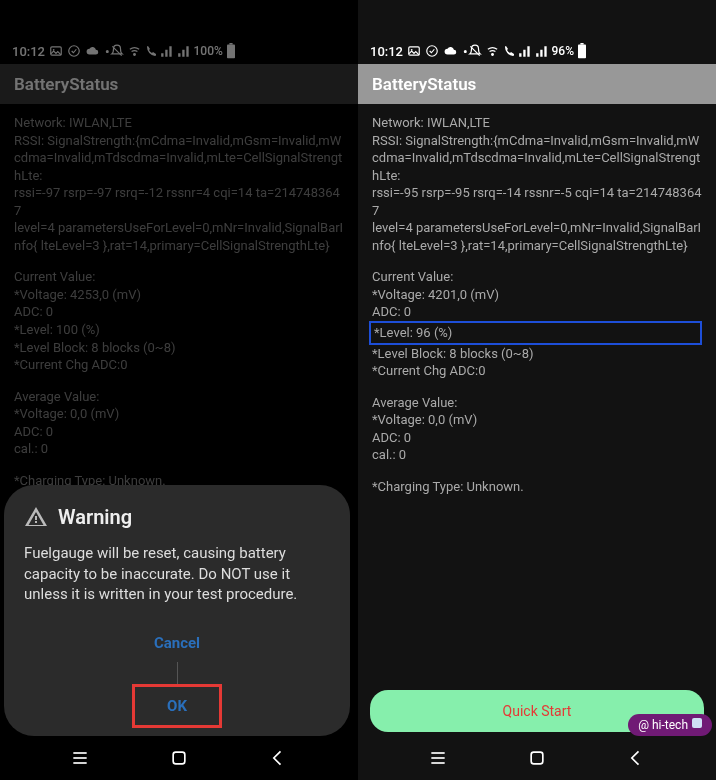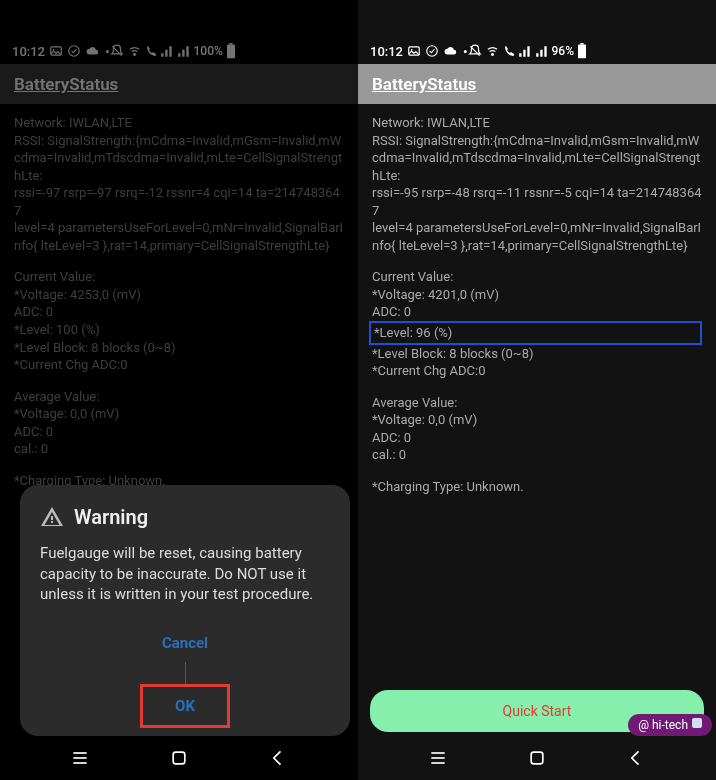--- a/index.html
+++ b/index.html
@@ -35,21 +35,20 @@
   .sb-icon { display:inline-flex; }
   .header {
     height: 40px;
     background: #3a3a3a;
     display: flex;
     align-items: center;
     padding: 4px 14px;
     font-size: 17px;
     font-weight: 600;
     color: #fff;
-    text-decoration: underline;
   }
   .phone.right .header { background: #989898; }
   .content {
     padding: 10px 14px 0 14px;
     font-size: 13px;
     line-height: 1.35;
     color: #aaa;
     word-break: break-all;
   }
   .phone.left .content { color:#888; }
@@ -90,25 +89,25 @@
   
   .dim-overlay {
     position: absolute;
     inset: 0;
     background: rgba(0,0,0,0.55);
     pointer-events:none;
   }
   
   .dialog {
     position: absolute;
-    left: 20px;
+    left: 4px;
     right: 8px;
     bottom: 44px;
     background: #2b2b2b;
-    border-radius: 18px;
+    border-radius: 30px;
     padding: 20px 20px 8px 20px;
     color: #efefef;
   }
   .dialog-title-row { display:flex; align-items:center; gap:10px; margin-bottom:14px;}
   .dialog-title { font-size:20px; font-weight:600; }
   .dialog-body { font-size:15px; line-height:1.35; color:#ddd; margin-bottom:14px;}
   .dialog-actions {
     display:flex;
     align-items:center;
     justify-content: space-between;
@@ -343,21 +342,21 @@
     </div>
   </div>
 
   <div class="header">
     <span>BatteryStatus</span>
   </div>
 
   <div class="content">
     <span class="line">Network: IWLAN,LTE</span>
     <span class="line">RSSI: SignalStrength:{mCdma=Invalid,mGsm=Invalid,mWcdma=Invalid,mTdscdma=Invalid,mLte=CellSignalStrengthLte:</span>
-    <span class="line">rssi=-95 rsrp=-48 rsrq=-11 rssnr=-5 cqi=14 ta=2147483647</span>
+    <span class="line">rssi=-95 rsrp=-95 rsrq=-14 rssnr=-5 cqi=14 ta=2147483647</span>
     <span class="line">level=4 parametersUseForLevel=0,mNr=Invalid,SignalBarInfo{ lteLevel=3 },rat=14,primary=CellSignalStrengthLte}</span>
     <div class="section-gap"></div>
     <span class="line">Current Value:</span>
     <span class="line">*Voltage:  4201,0 (mV)</span>
     <span class="line">   ADC:  0</span>
     <span><span class="red-box line">*Level: 96 (%)</span></span>
     <span class="line">*Level Block: 8 blocks (0~8)</span>
     <span class="line">*Current Chg ADC:0</span>
     <div class="section-gap"></div>
     <span class="line">Average Value:</span>

